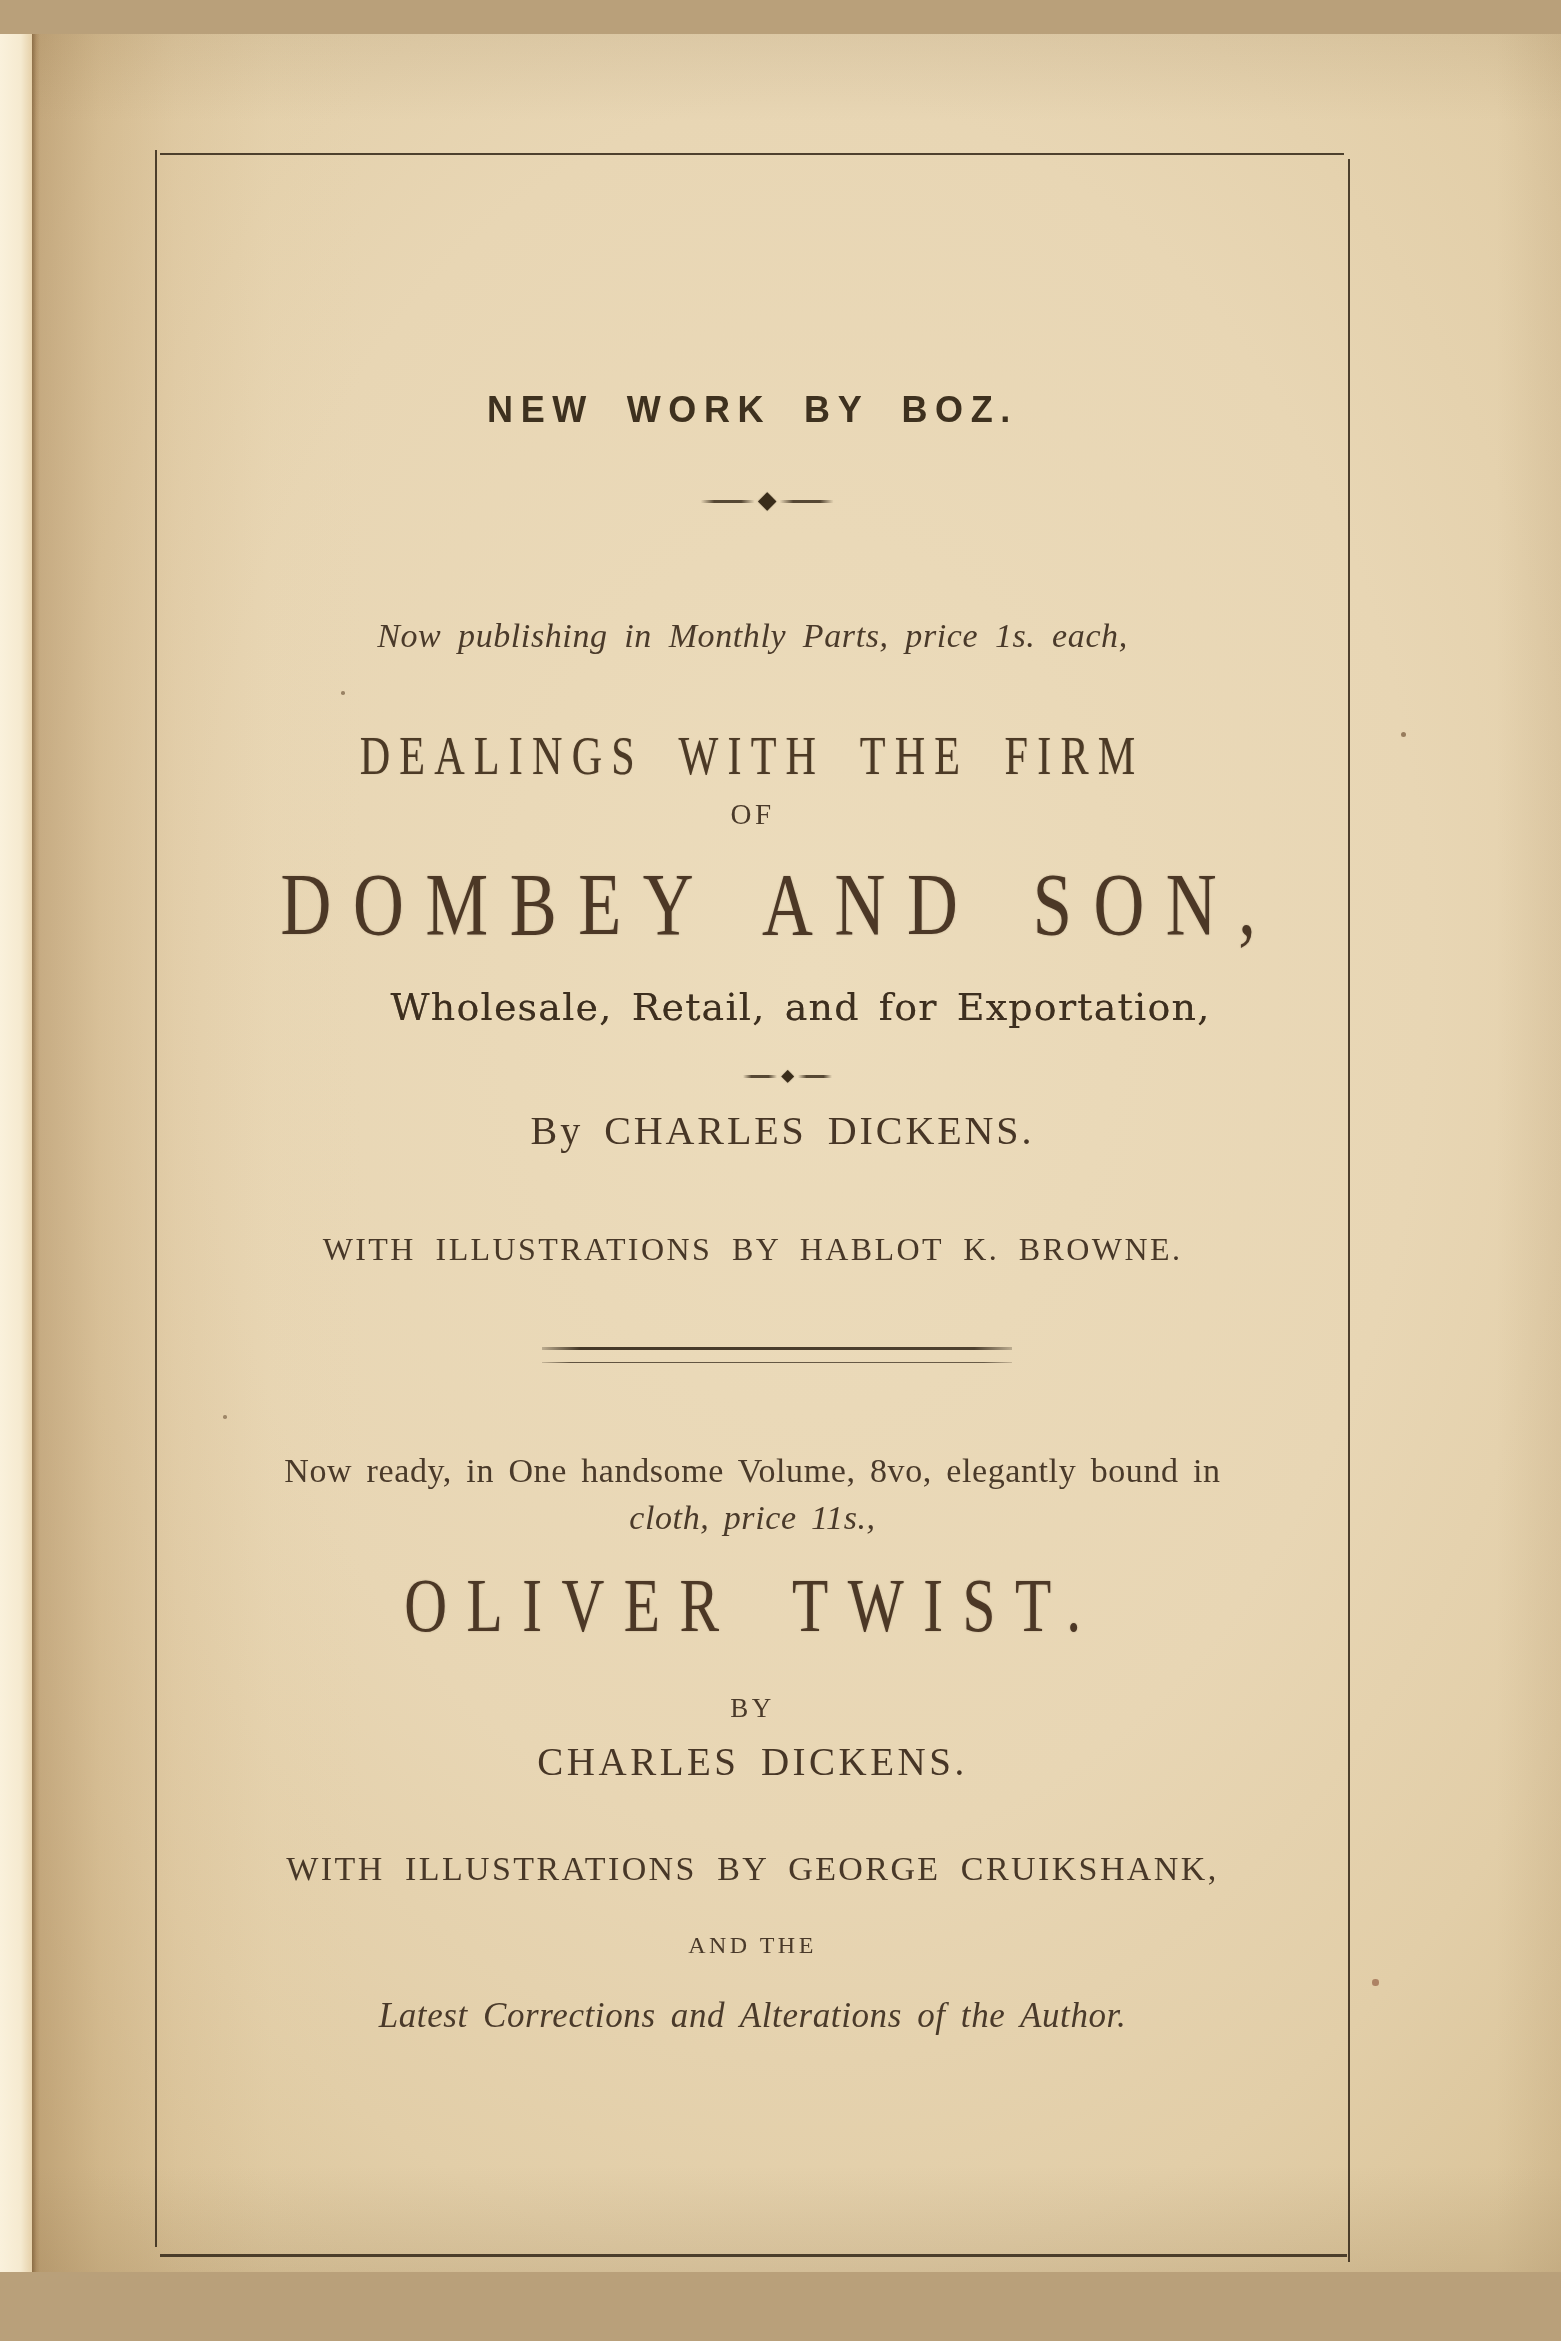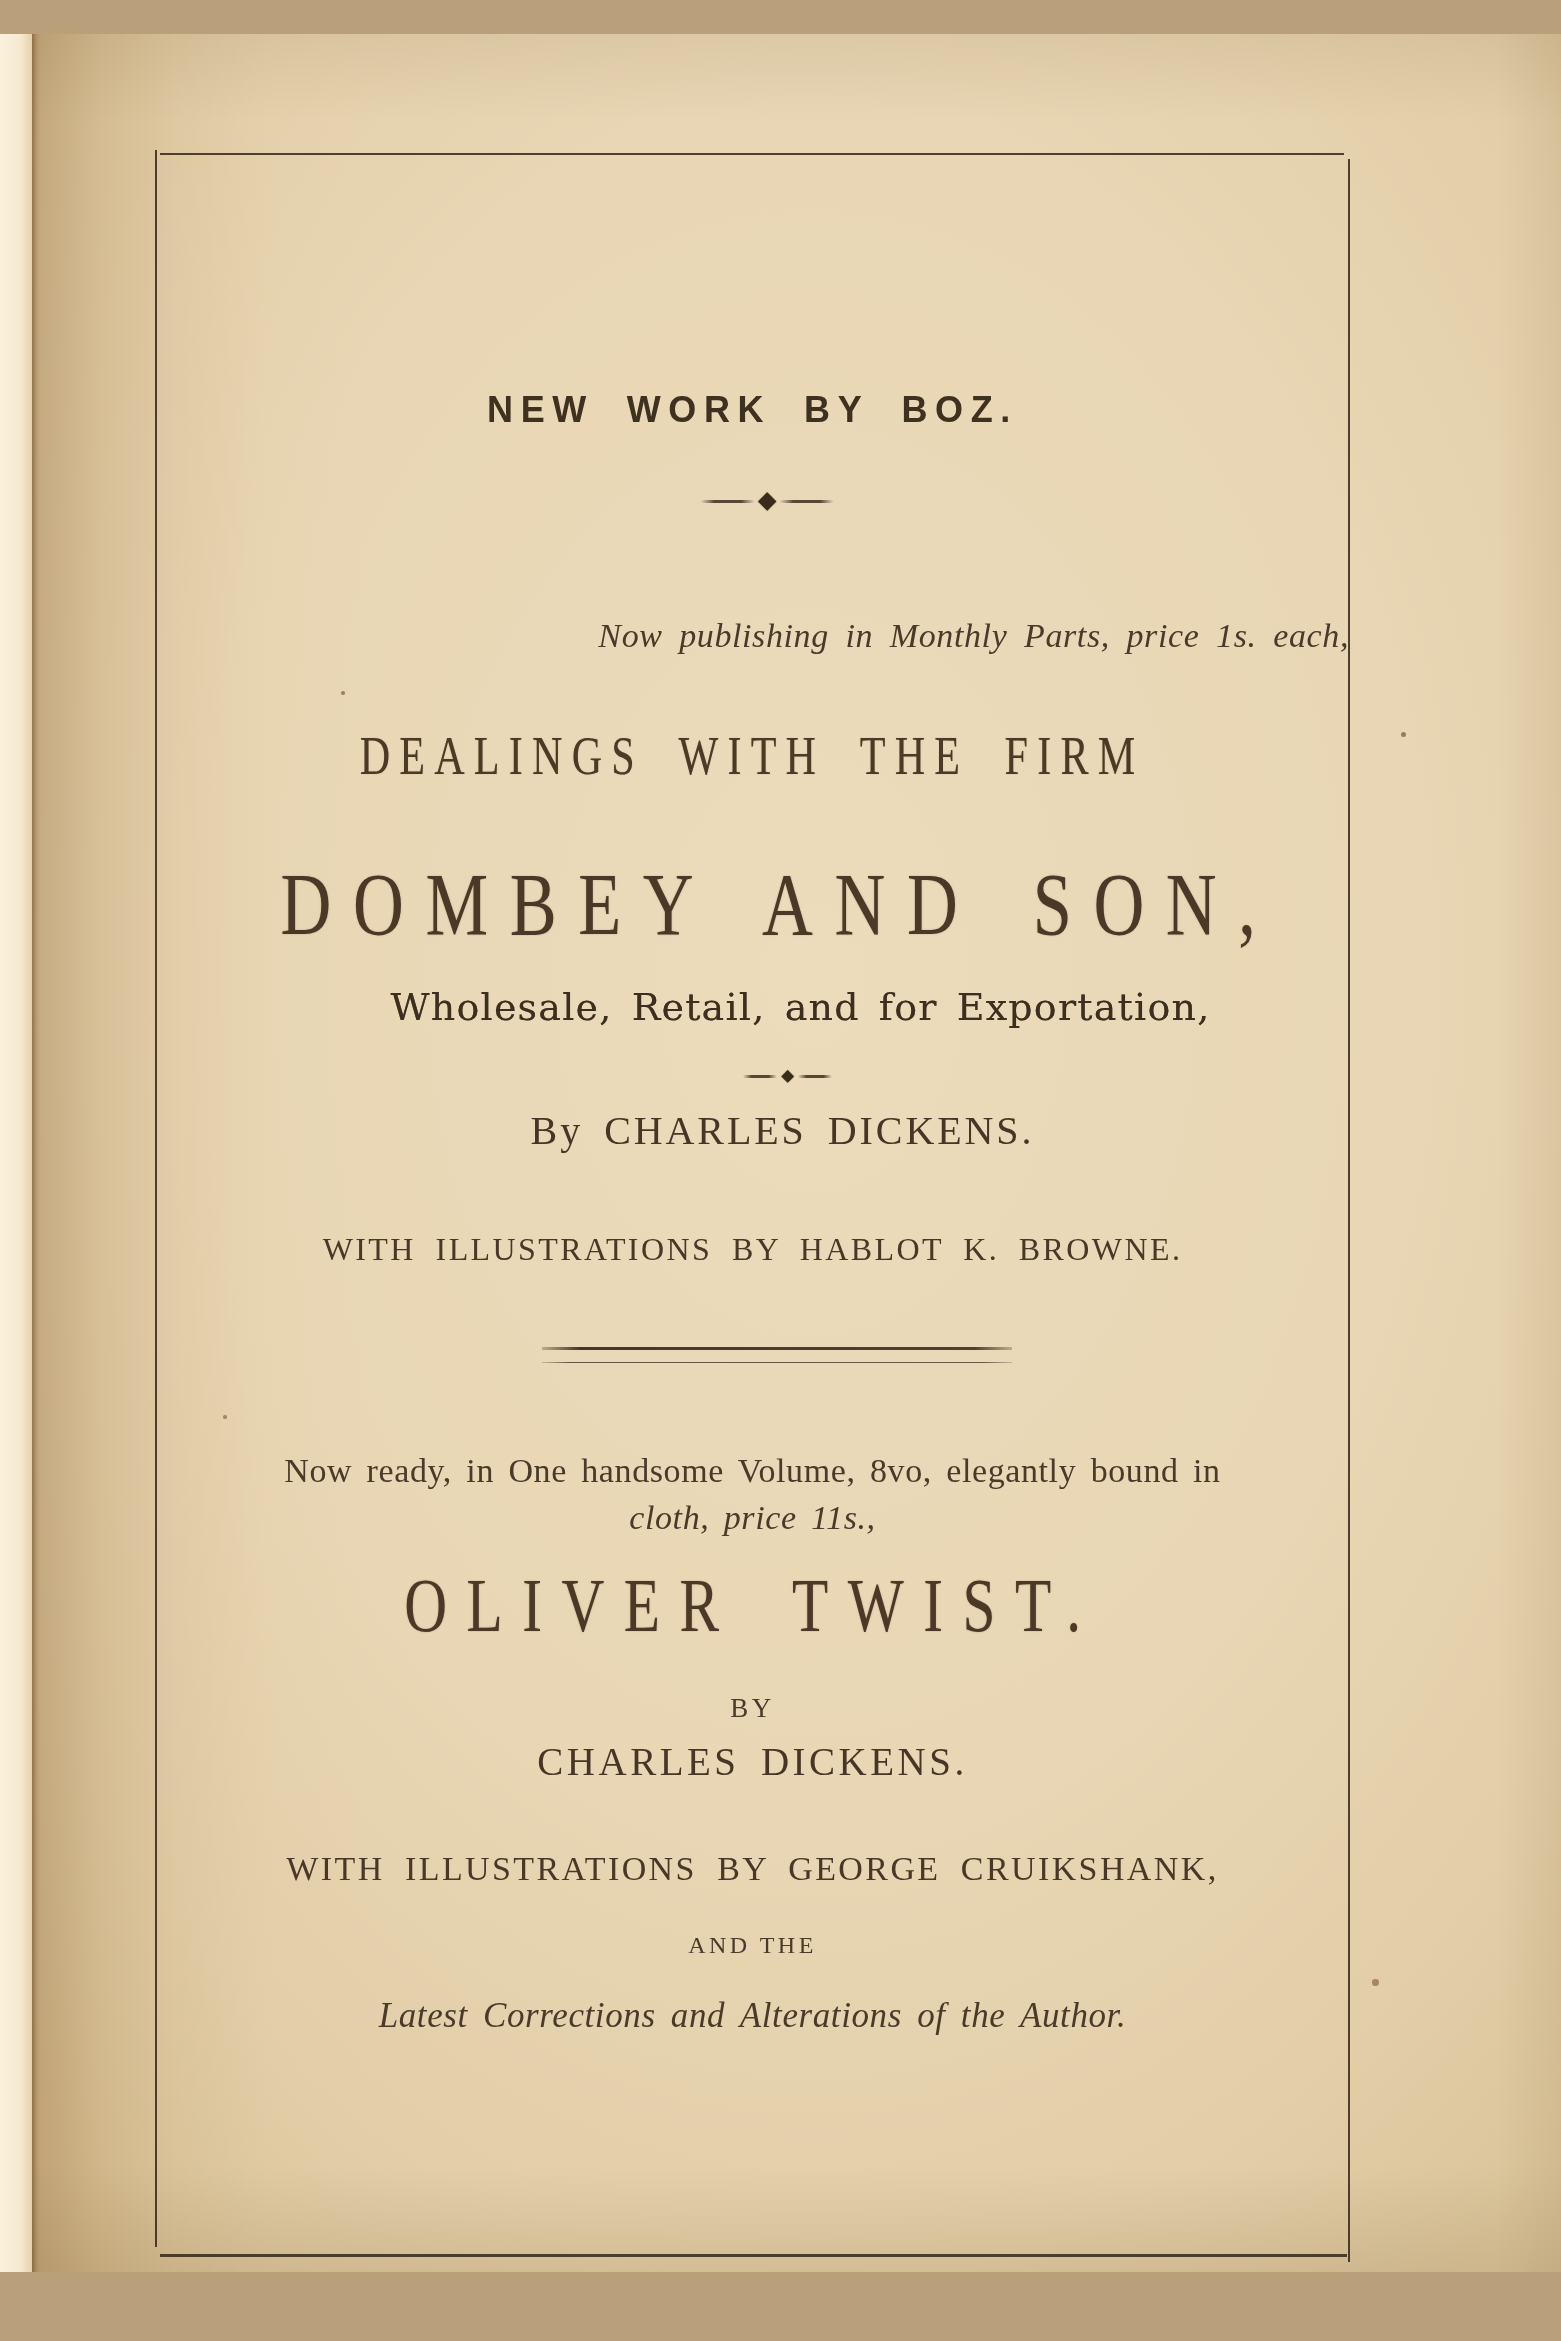--- a/index.html
+++ b/index.html
@@ -22,21 +22,21 @@
     background:linear-gradient(90deg,rgba(96,64,28,.5),rgba(140,100,55,.22) 55%,rgba(0,0,0,0));}
   .bline{position:absolute;background:rgba(56,43,27,.88);box-shadow:0 0 0.6px rgba(56,43,27,.6);}
   .b-top{left:160px;top:119px;width:1184px;height:2.4px;}
   .b-left{left:155px;top:116px;width:2.4px;height:2097px;}
   .b-right{left:1348px;top:125px;width:2.4px;height:2103px;}
   .b-bottom{left:160px;top:2220px;width:1187px;height:2.9px;}
   .tline{position:absolute;left:156px;width:1193px;text-align:center;white-space:nowrap;}
   .tline .stretch{display:inline-block;transform-origin:center;}
   .header{top:355px;font-family:"Liberation Sans","DejaVu Sans",sans-serif;
     font-weight:bold;font-size:36px;letter-spacing:7.6px;word-spacing:15.3px;color:#3e311f;}
-  .publine{top:583px;font-style:italic;font-size:34px;letter-spacing:0.6px;word-spacing:7.6px;color:#4a3a2a;text-align:right;}
+  .publine{top:583px;font-style:italic;font-size:34px;letter-spacing:0.6px;word-spacing:7.6px;color:#4a3a2a;}
   .dealings{top:691px;font-size:54px;color:#4c3a26;}
   .dealings .stretch{transform:scaleX(.78);letter-spacing:11.8px;word-spacing:20px;text-shadow:0 0 1.2px rgba(76,58,38,.35);}
   .ofword{top:764px;font-size:29px;letter-spacing:3.5px;color:#4a3a2a;}
   .dombey{top:820px;font-size:88px;color:#4c3826;}
   .dombey .stretch{transform:scaleX(.80);letter-spacing:27px;word-spacing:17.6px;text-shadow:0 0 1.8px rgba(76,56,38,.35);}
   .blackletter{top:951px;font-family:"DejaVu Serif",serif;font-weight:normal;
     font-size:38px;letter-spacing:1.2px;word-spacing:5.9px;color:#3d2f1f;text-shadow:0 0 0.6px rgba(61,47,31,.6);padding-left:48px;}
   .bydickens{top:1073px;font-size:40px;letter-spacing:2.9px;word-spacing:8.2px;color:#473626;padding-left:30px;}
   .browne{top:1197px;font-size:32px;letter-spacing:2.4px;word-spacing:9.4px;color:#483828;}
   .readyline1{top:1418px;font-size:34px;letter-spacing:0.6px;word-spacing:5.3px;color:#4a3a2a;}
@@ -96,20 +96,21 @@
       <div class="dashline"></div>
     </div>
   </div>
 
   <div class="tline publine">Now publishing in Monthly Parts, price 1s. each,</div>
 
   <div class="tline dealings">
     <span class="stretch">DEALINGS WITH THE FIRM</span>
   </div>
 
+  <div class="tline ofword">OF</div>
 
   <div class="tline dombey">
     <span class="stretch">DOMBEY AND SON,</span>
   </div>
 
   <div class="tline blackletter">Wholesale, Retail, and for Exportation,</div>
 
   <div class="orn orn-2">
     <div class="inner">
       <div class="dashline"></div>

